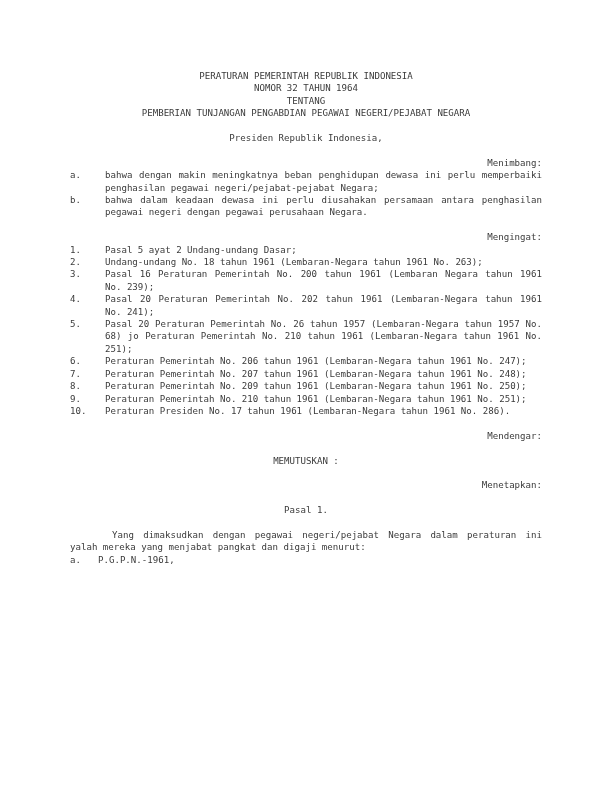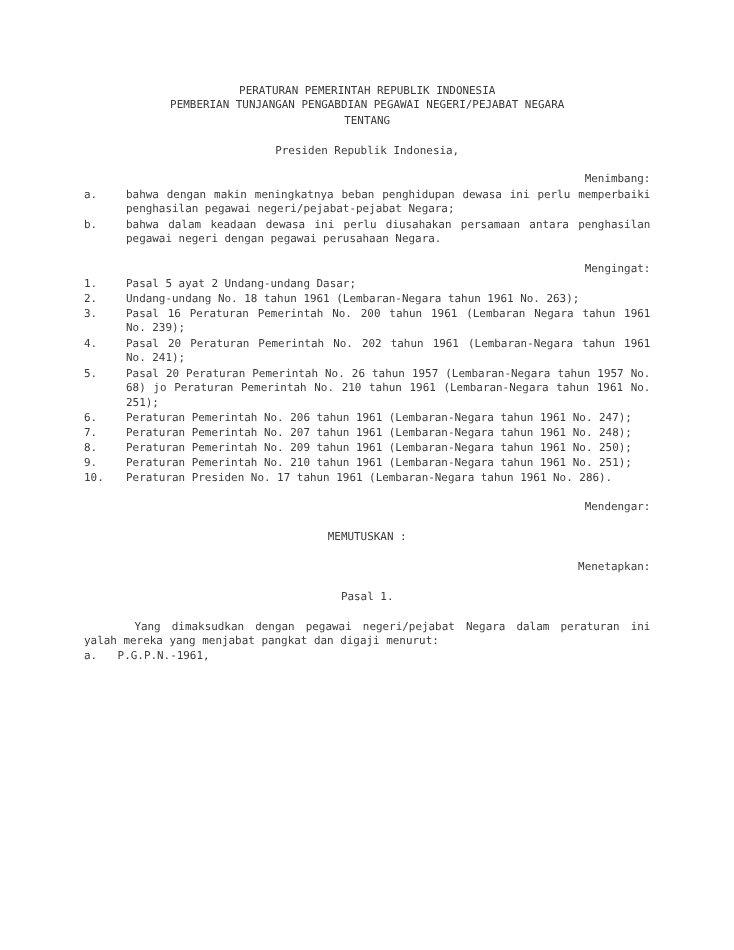--- a/index.html
+++ b/index.html
@@ -76,22 +76,23 @@
   }
 </style>
 </head>
 <body>
 
 <div class="page">
   <div class="doc">
 
     <div>
       <div class="center">PERATURAN PEMERINTAH REPUBLIK INDONESIA</div>
+      <div class="center">NOMOR 32 TAHUN 1964</div>
+      <div class="center">TENTANG</div>
       <div class="center">PEMBERIAN TUNJANGAN PENGABDIAN PEGAWAI NEGERI/PEJABAT NEGARA</div>
-      <div class="center">TENTANG</div>
     </div>
 
     <div class="spacer"></div>
 
     <div class="center">Presiden Republik Indonesia,</div>
 
     <div class="spacer"></div>
 
     <div class="label">Menimbang:</div>
     <div class="list">

